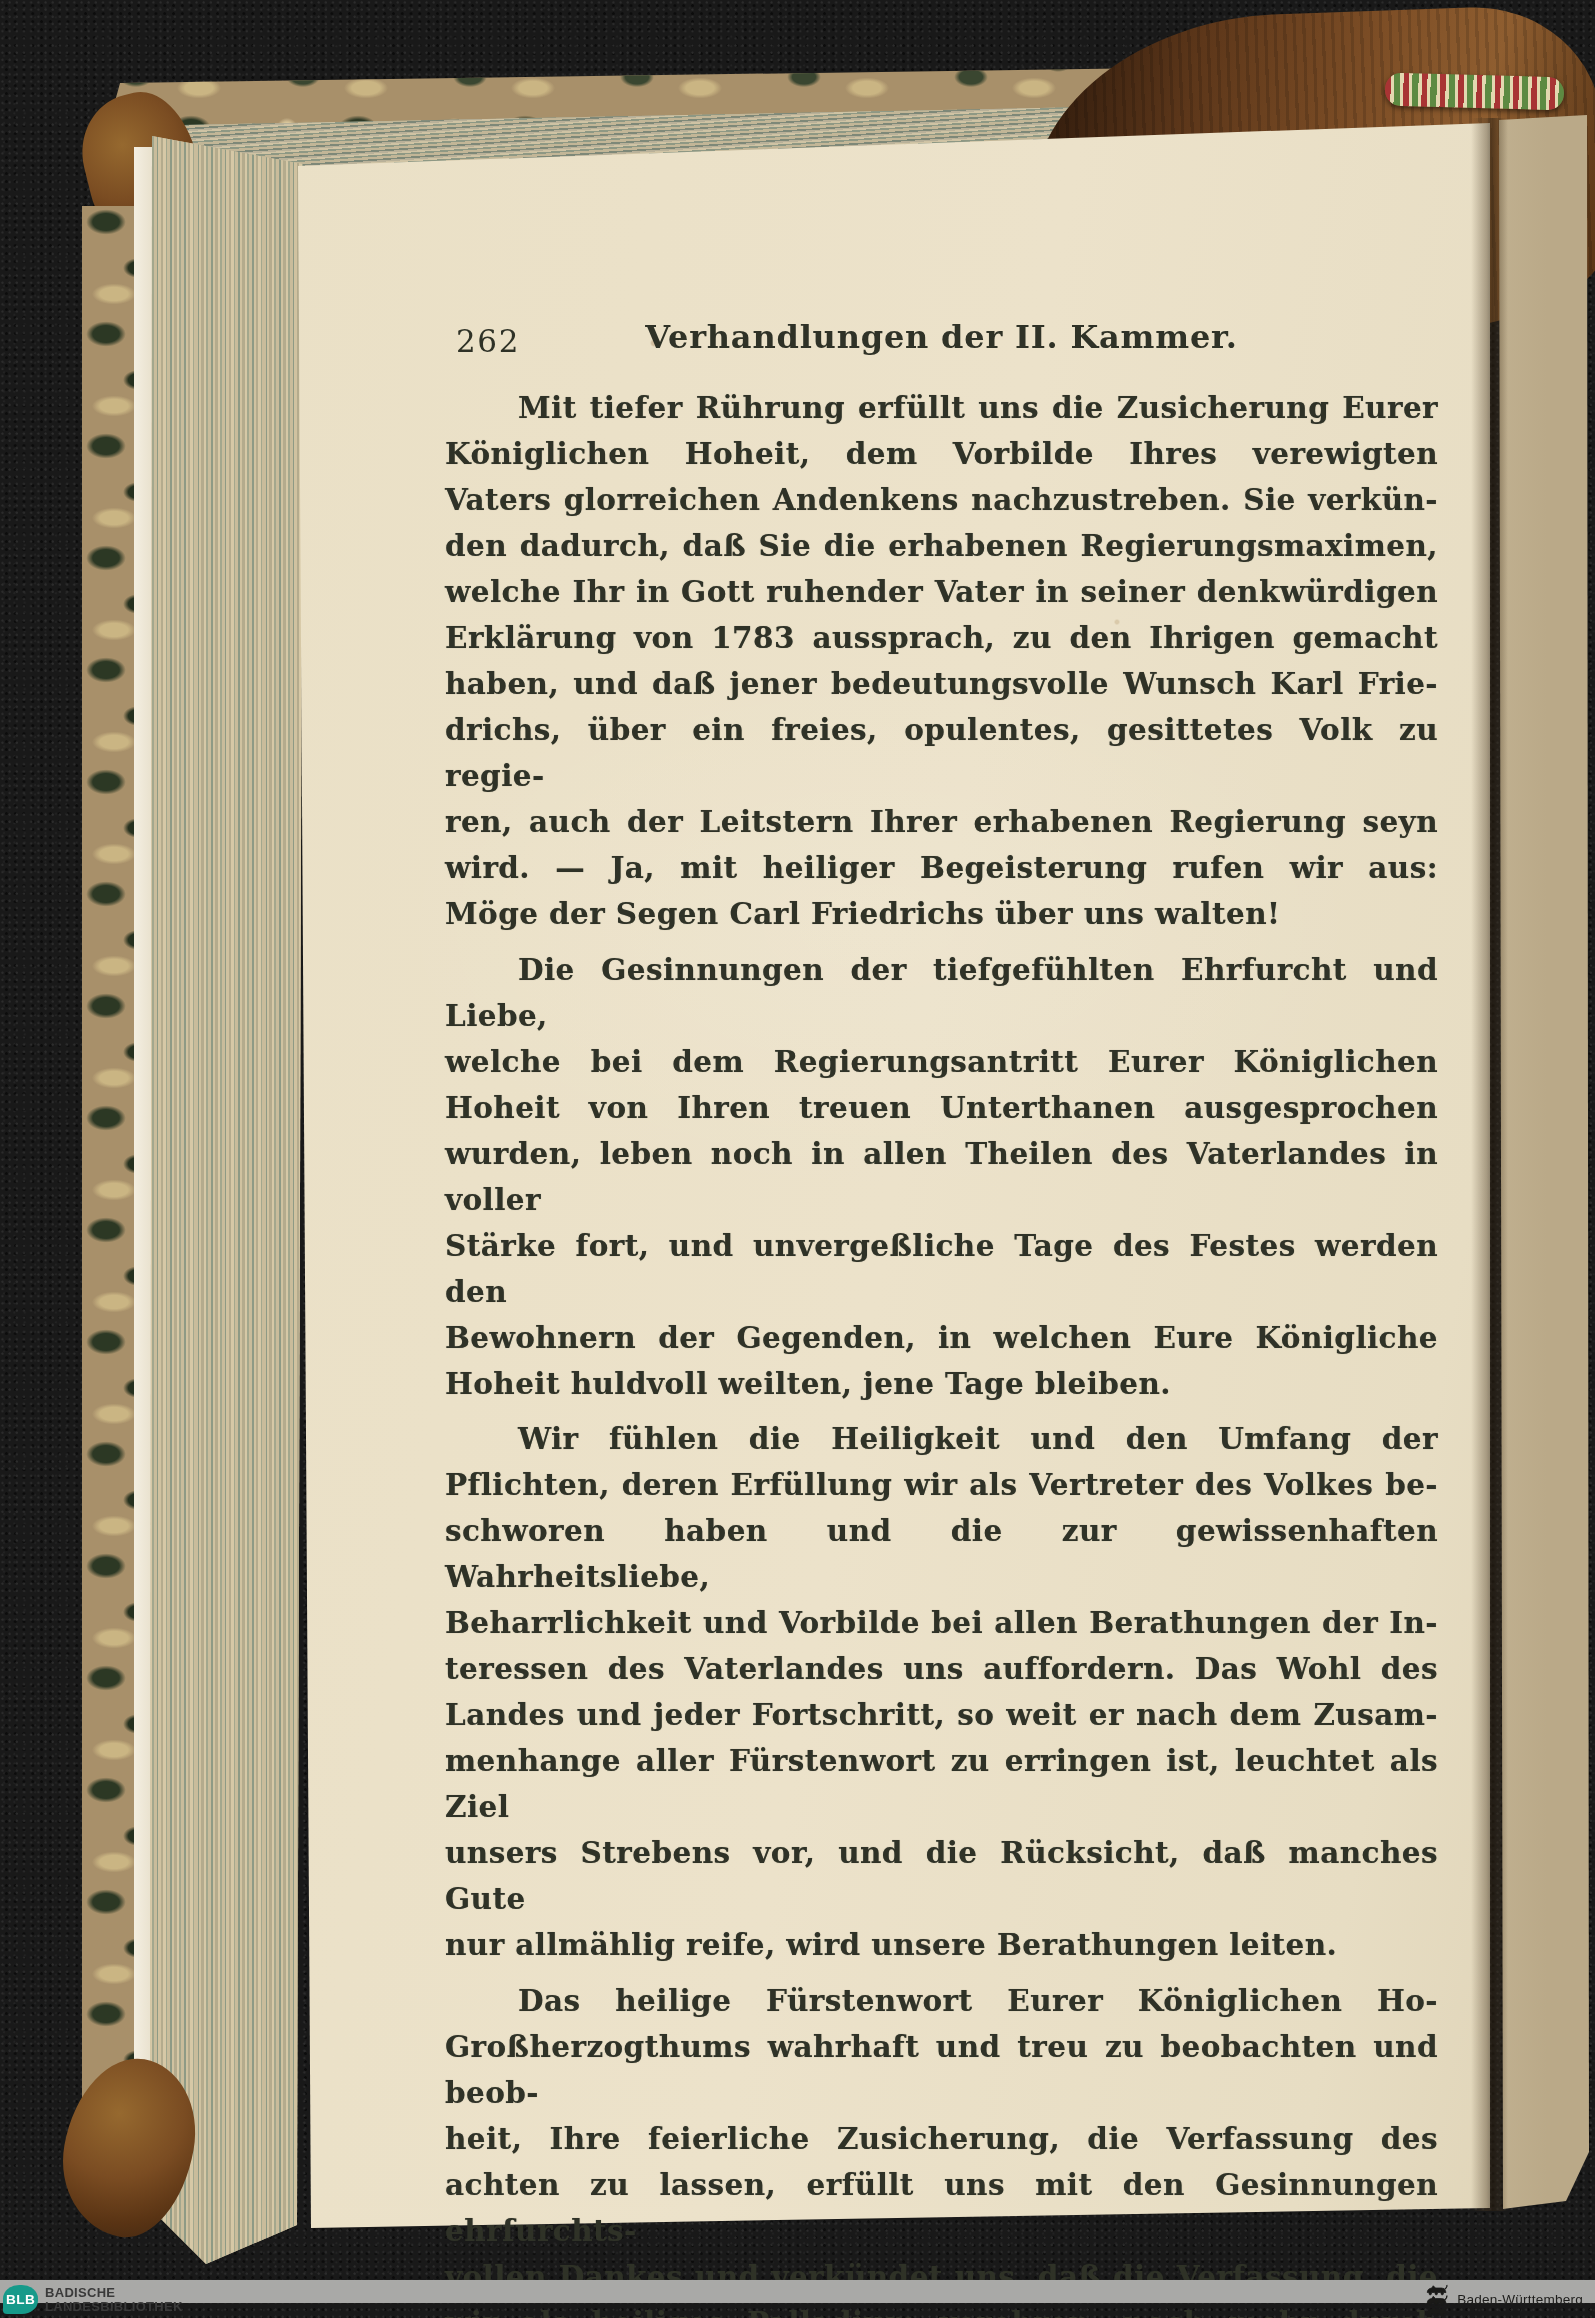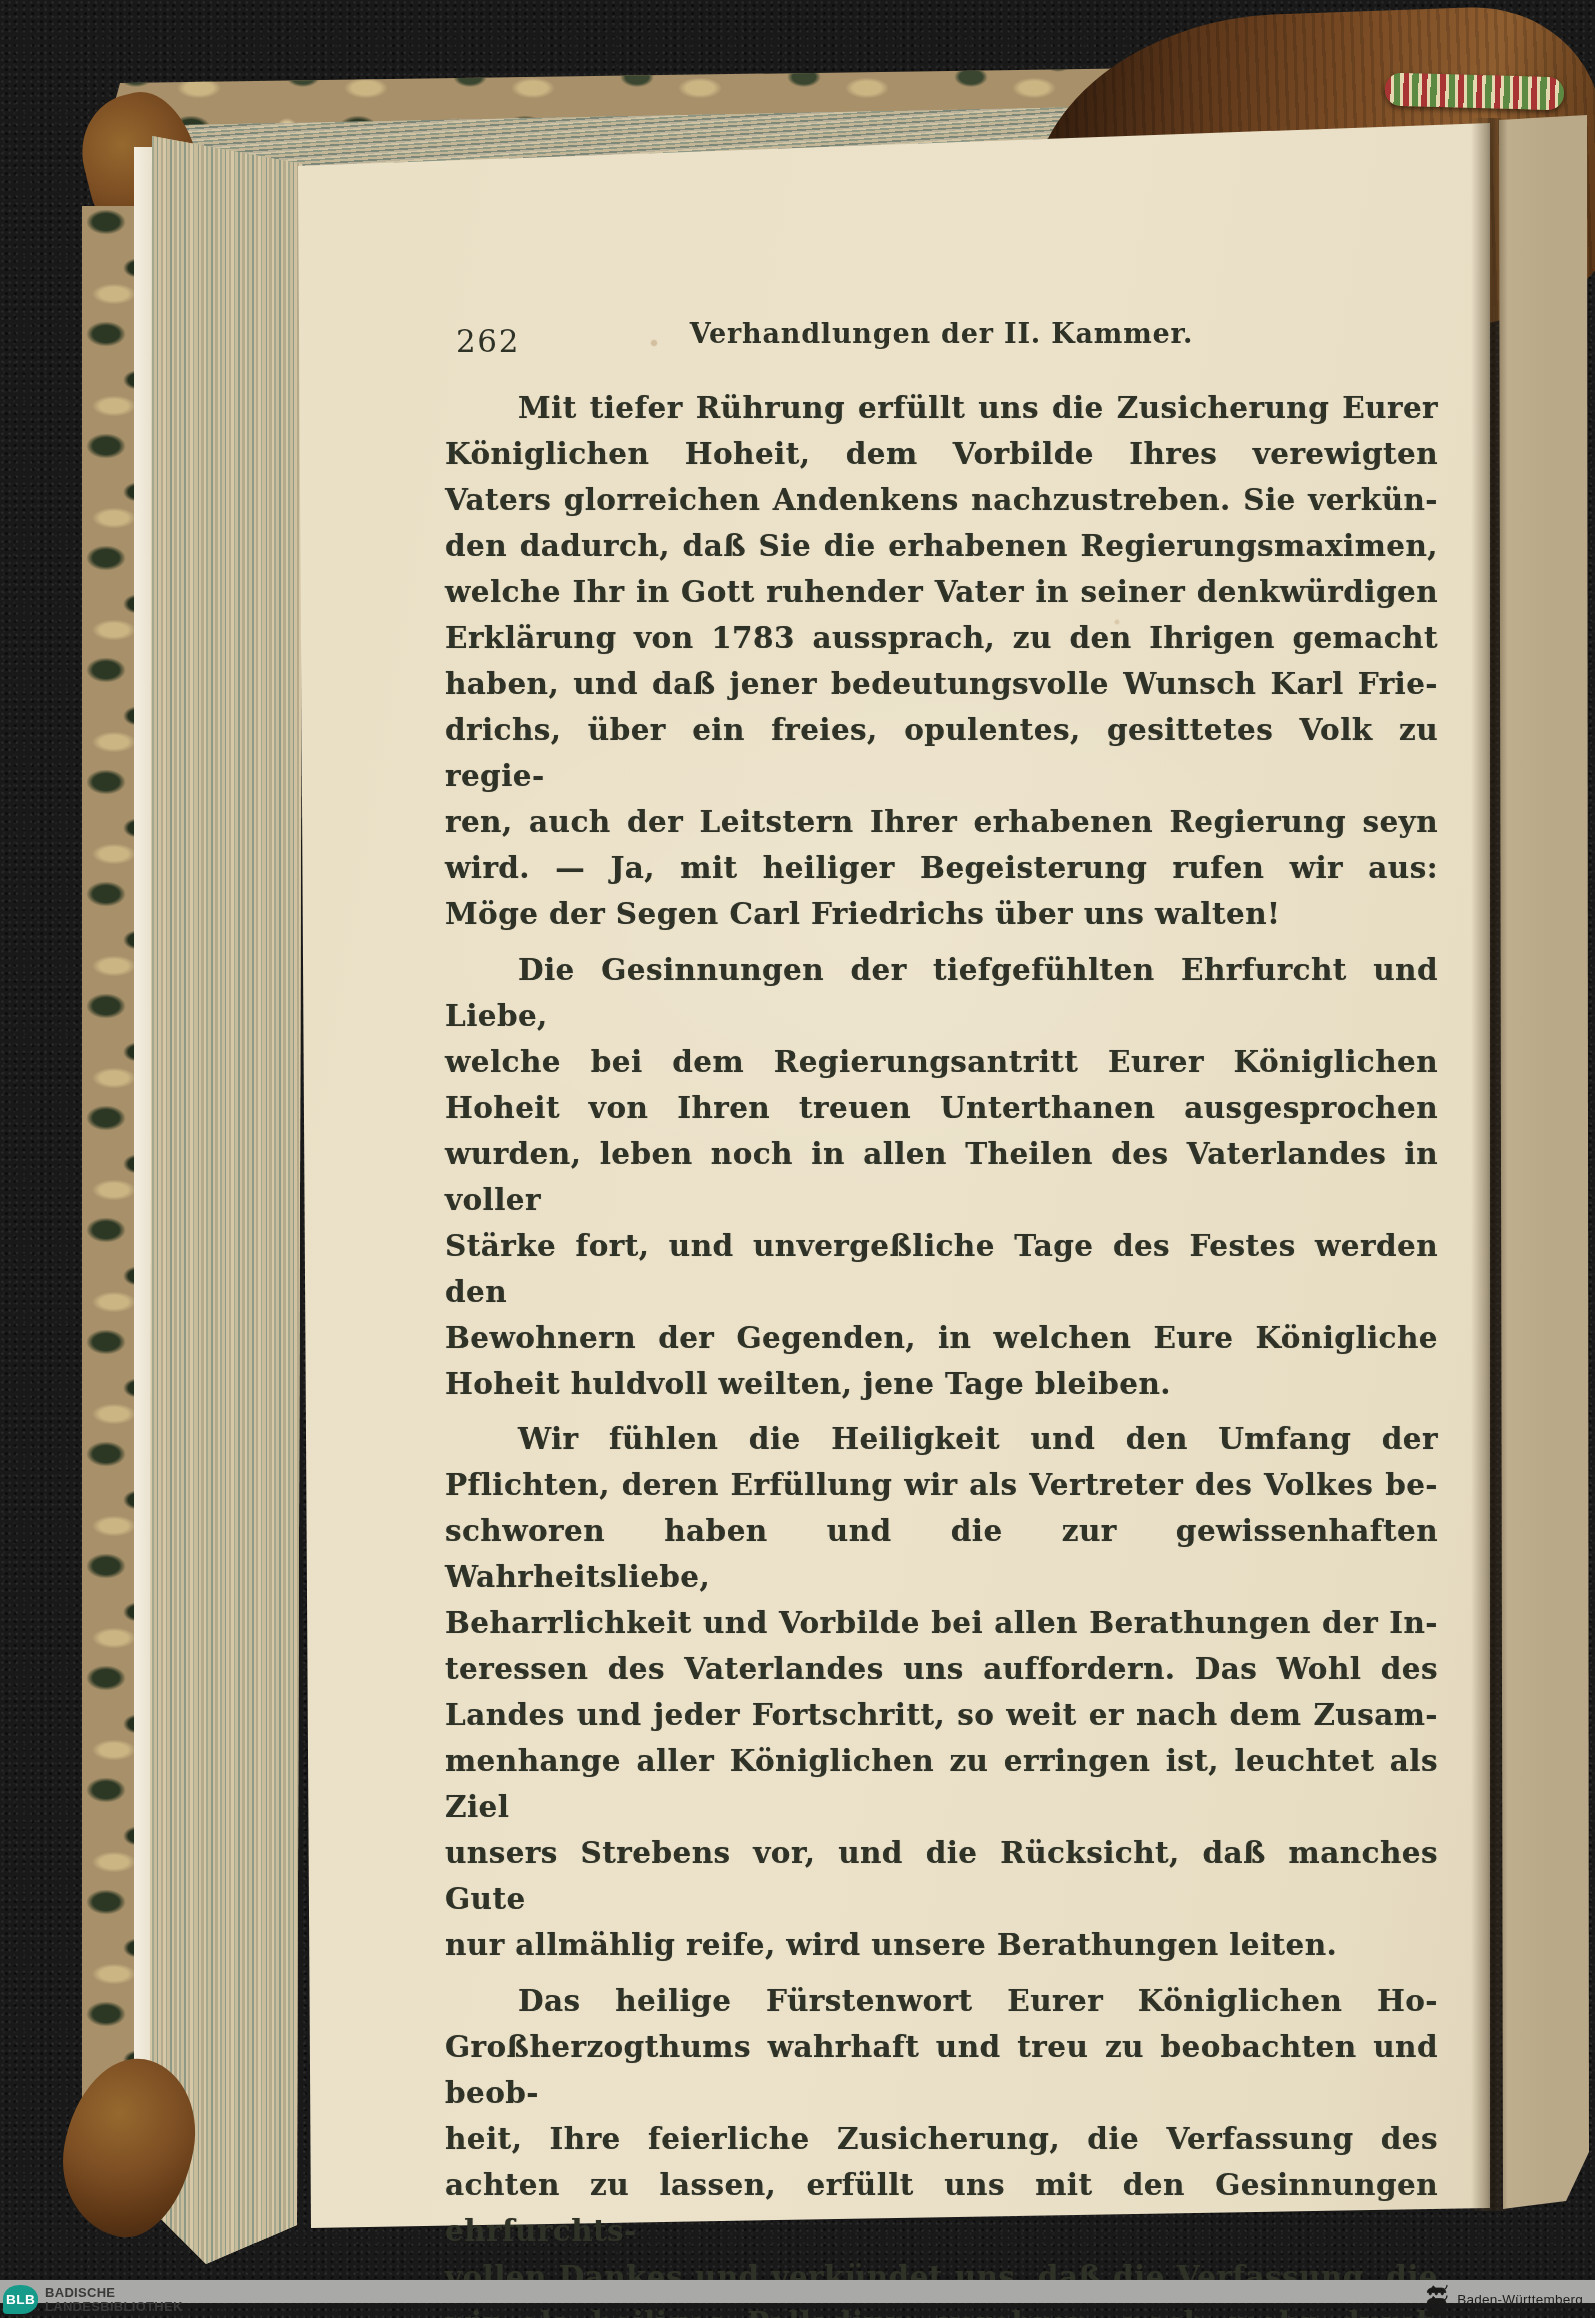--- a/index.html
+++ b/index.html
@@ -89,21 +89,21 @@
   }
   #gutter-shadow{
     left:1471px;top:118px;width:37px;height:2093px;
     background:linear-gradient(90deg,transparent 0,rgba(74,57,34,.40) 42%,rgba(43,32,18,.55) 58%,rgba(74,57,34,.30) 80%,transparent 100%);
   }
 
   
   #text-block{left:445px;top:297px;width:993px;color:#2f3227;}
   #header-row{position:relative;height:45px;margin-top:21px;}
   #page-number{position:absolute;left:11px;top:4.8px;font-size:31px;letter-spacing:1.6px;}
-  #running-title{position:absolute;left:50%;transform:translateX(-50%);top:0;font-size:27px;font-weight:bold;white-space:nowrap;letter-spacing:0.8px;}
+  #running-title{position:absolute;left:50%;transform:translateX(-50%);top:0;font-size:32px;font-weight:bold;white-space:nowrap;letter-spacing:0.8px;}
   #body-text{position:absolute;left:0;top:88px;width:993px;font-size:29.5px;font-weight:bold;letter-spacing:0.4px;}
   .para{margin:0 0 9.6px 0;}
   .tline{line-height:46px;text-align:justify;text-align-last:justify;text-shadow:0 0 0.8px rgba(47,50,39,.45);}
   .tline.first{text-indent:73px;}
   .tline.last{text-align-last:left;}
 
   
   #footer-strip{
     left:0;top:2280px;width:1595px;height:23px;background:#a9a9a7;
     font-family:"Liberation Sans", sans-serif;
@@ -170,21 +170,21 @@
           <div class="tline">Bewohnern der Gegenden, in welchen Eure Königliche</div>
           <div class="tline last">Hoheit huldvoll weilten, jene Tage bleiben.</div>
         </div>
       <div class="para">
           <div class="tline first">Wir fühlen die Heiligkeit und den Umfang der</div>
           <div class="tline">Pflichten, deren Erfüllung wir als Vertreter des Volkes be-</div>
           <div class="tline">schworen haben und die zur gewissenhaften Wahrheitsliebe,</div>
           <div class="tline">Beharrlichkeit und Vorbilde bei allen Berathungen der In-</div>
           <div class="tline">teressen des Vaterlandes uns auffordern. Das Wohl des</div>
           <div class="tline">Landes und jeder Fortschritt, so weit er nach dem Zusam-</div>
-          <div class="tline">menhange aller Königlichen zu erringen ist, leuchtet als Ziel</div>
+          <div class="tline">menhange aller Fürstenwort zu erringen ist, leuchtet als Ziel</div>
           <div class="tline">unsers Strebens vor, und die Rücksicht, daß manches Gute</div>
           <div class="tline last">nur allmählig reife, wird unsere Berathungen leiten.</div>
         </div>
       <div class="para">
           <div class="tline first">Das heilige Fürstenwort Eurer Königlichen Ho-</div>
           <div class="tline">Großherzogthums wahrhaft und treu zu beobachten und beob-</div>
           <div class="tline">heit, Ihre feierliche Zusicherung, die Verfassung des</div>
           <div class="tline">achten zu lassen, erfüllt uns mit den Gesinnungen ehrfurchts-</div>
           <div class="tline">vollen Dankes und verkündet uns, daß die Verfassung, die</div>
           <div class="tline">wir als heiliges Palladium verehren, noch mehr durch</div>

